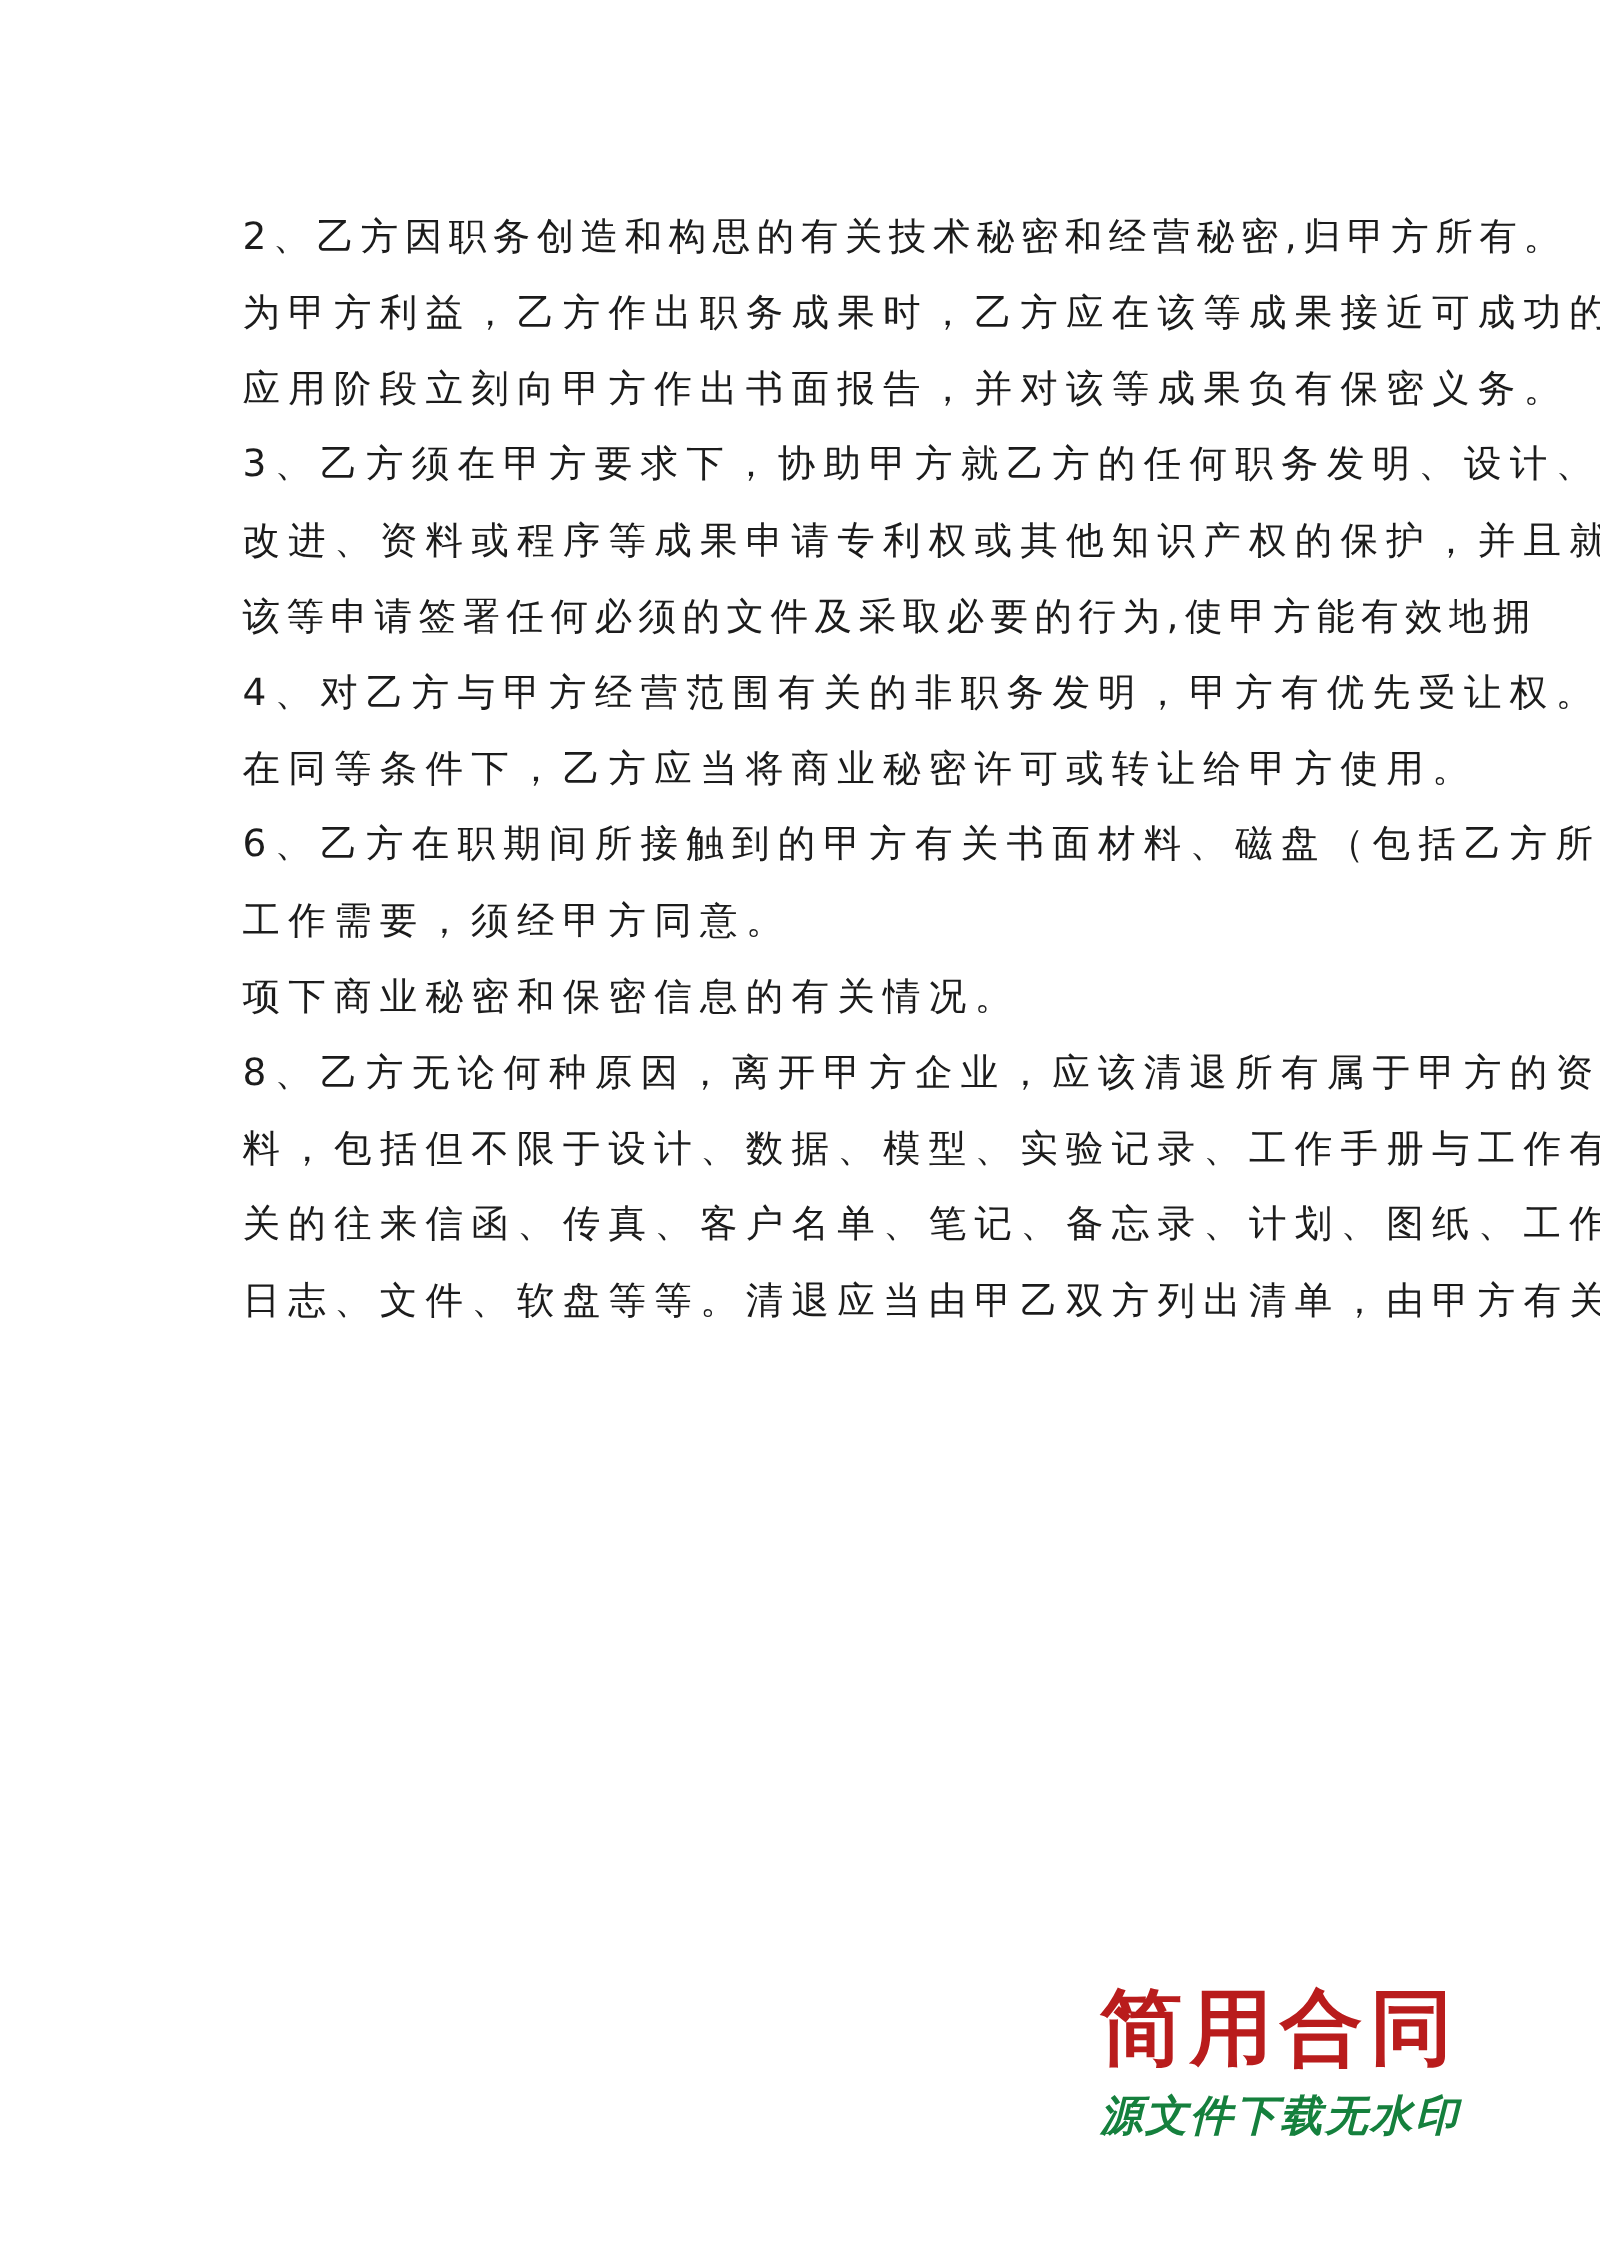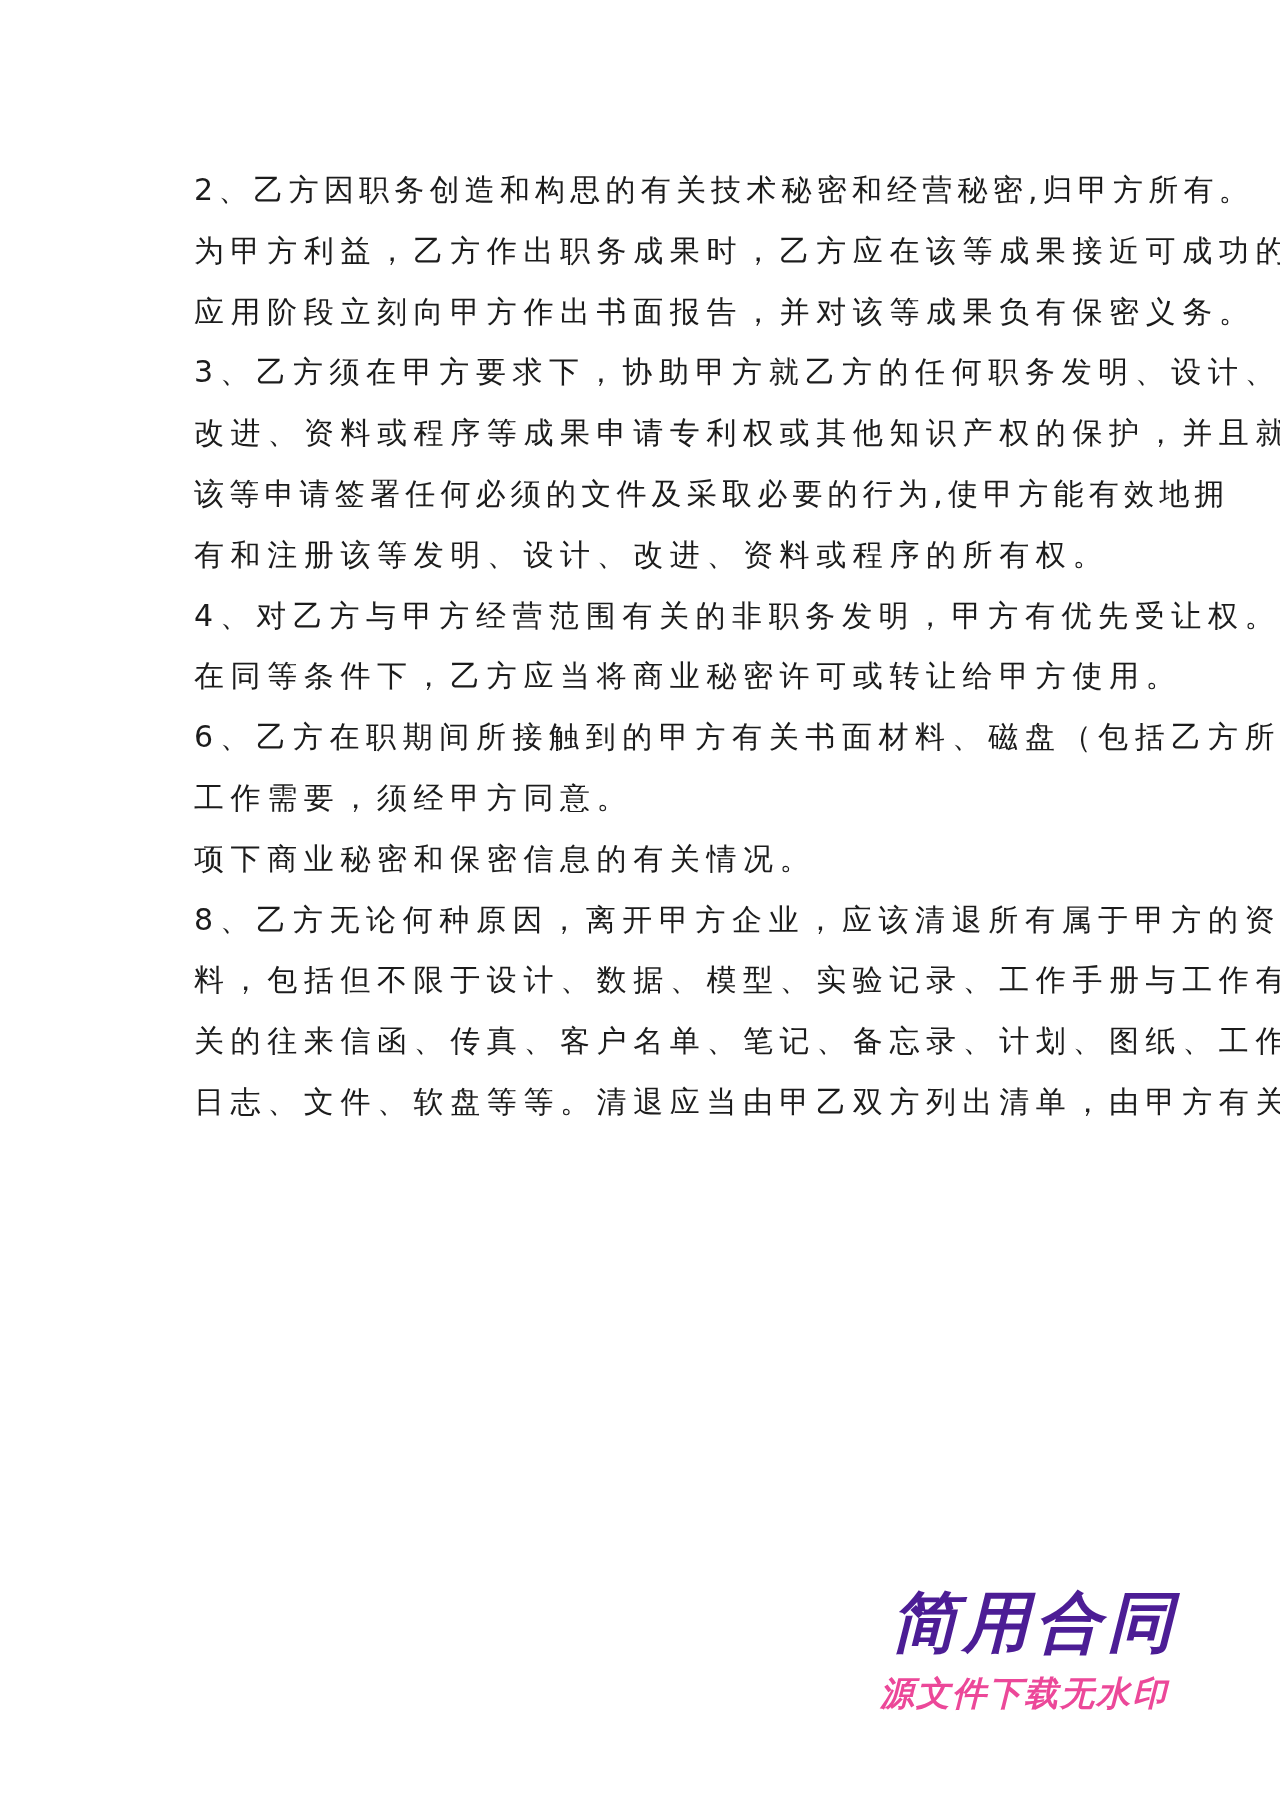--- a/index.html
+++ b/index.html
@@ -44,33 +44,31 @@
       position: absolute;
       left: 880px;
       top: 1585px;
       width: 310px;
       pointer-events: none;
       user-select: none;
     }
     .wm-main {
       font-size: 66px;
       font-weight: bold;
-      font-style: italic;
       letter-spacing: 6px;
-      color: #4c1d95;
+      color: #b91c1c;
       line-height: 76px;
       white-space: nowrap;
-      text-align: center;
     }
     .wm-sub {
       font-size: 34px;
       font-weight: bold;
       font-style: italic;
       letter-spacing: 2px;
-      color: #ec4899;
+      color: #15803d;
       line-height: 44px;
       margin-top: 10px;
       white-space: nowrap;
     }
   </style>
 </head>
 <body>
 
 <div class="page">
   <div class="doc-body">
@@ -78,21 +76,20 @@
     <div>
       <div class="line tight">2、乙方因职务创造和构思的有关技术秘密和经营秘密,归甲方所有。</div>
       <div class="line">为甲方利益，乙方作出职务成果时，乙方应在该等成果接近可成功的</div>
       <div class="line">应用阶段立刻向甲方作出书面报告，并对该等成果负有保密义务。</div>
     </div>
 
     <div>
       <div class="line">3、乙方须在甲方要求下，协助甲方就乙方的任何职务发明、设计、</div>
       <div class="line">改进、资料或程序等成果申请专利权或其他知识产权的保护，并且就</div>
       <div class="line tight">该等申请签署任何必须的文件及采取必要的行为,使甲方能有效地拥</div>
-      <div class="line">有和注册该等发明、设计、改进、资料或程序的所有权。</div>
     </div>
 
     <div>
       <div class="line">4、对乙方与甲方经营范围有关的非职务发明，甲方有优先受让权。</div>
       <div class="line">在同等条件下，乙方应当将商业秘密许可或转让给甲方使用。</div>
     </div>
 
 
     <div>
       <div class="line">6、乙方在职期间所接触到的甲方有关书面材料、磁盘（包括乙方所</div>

